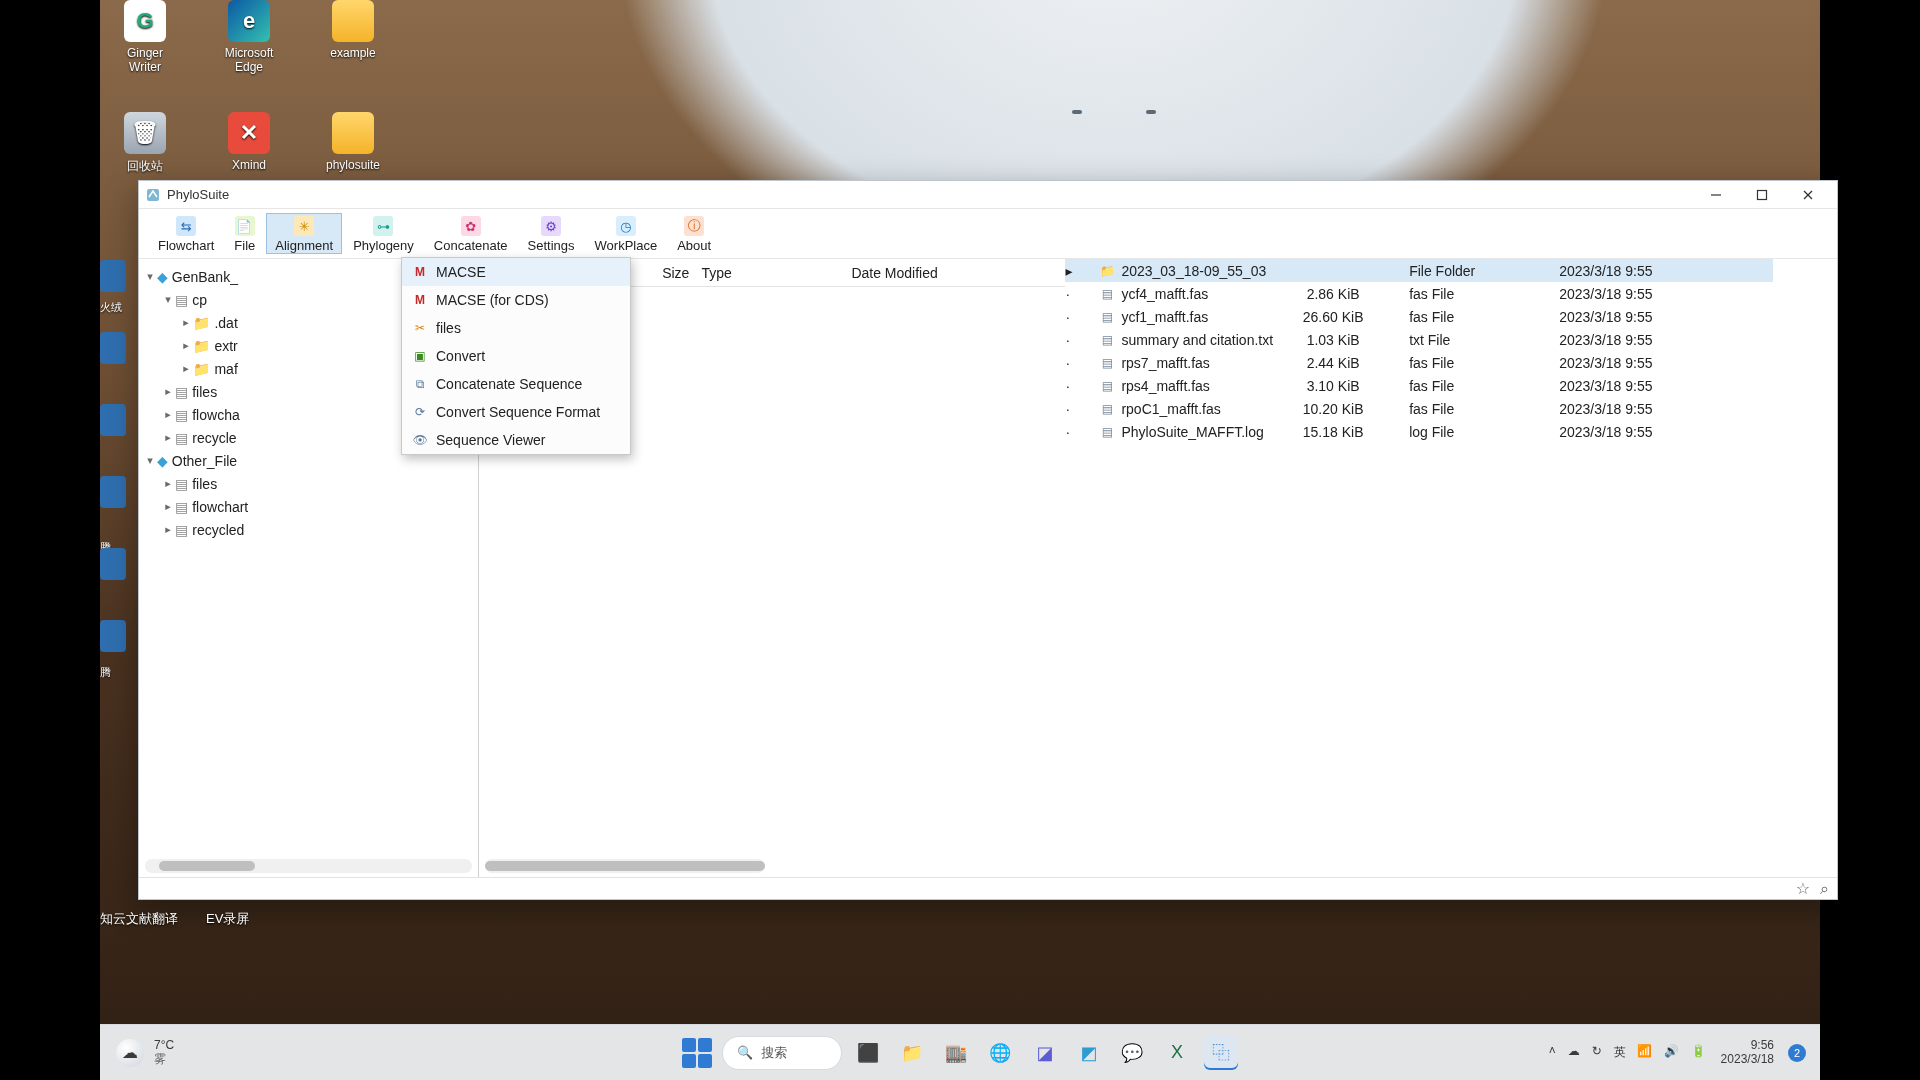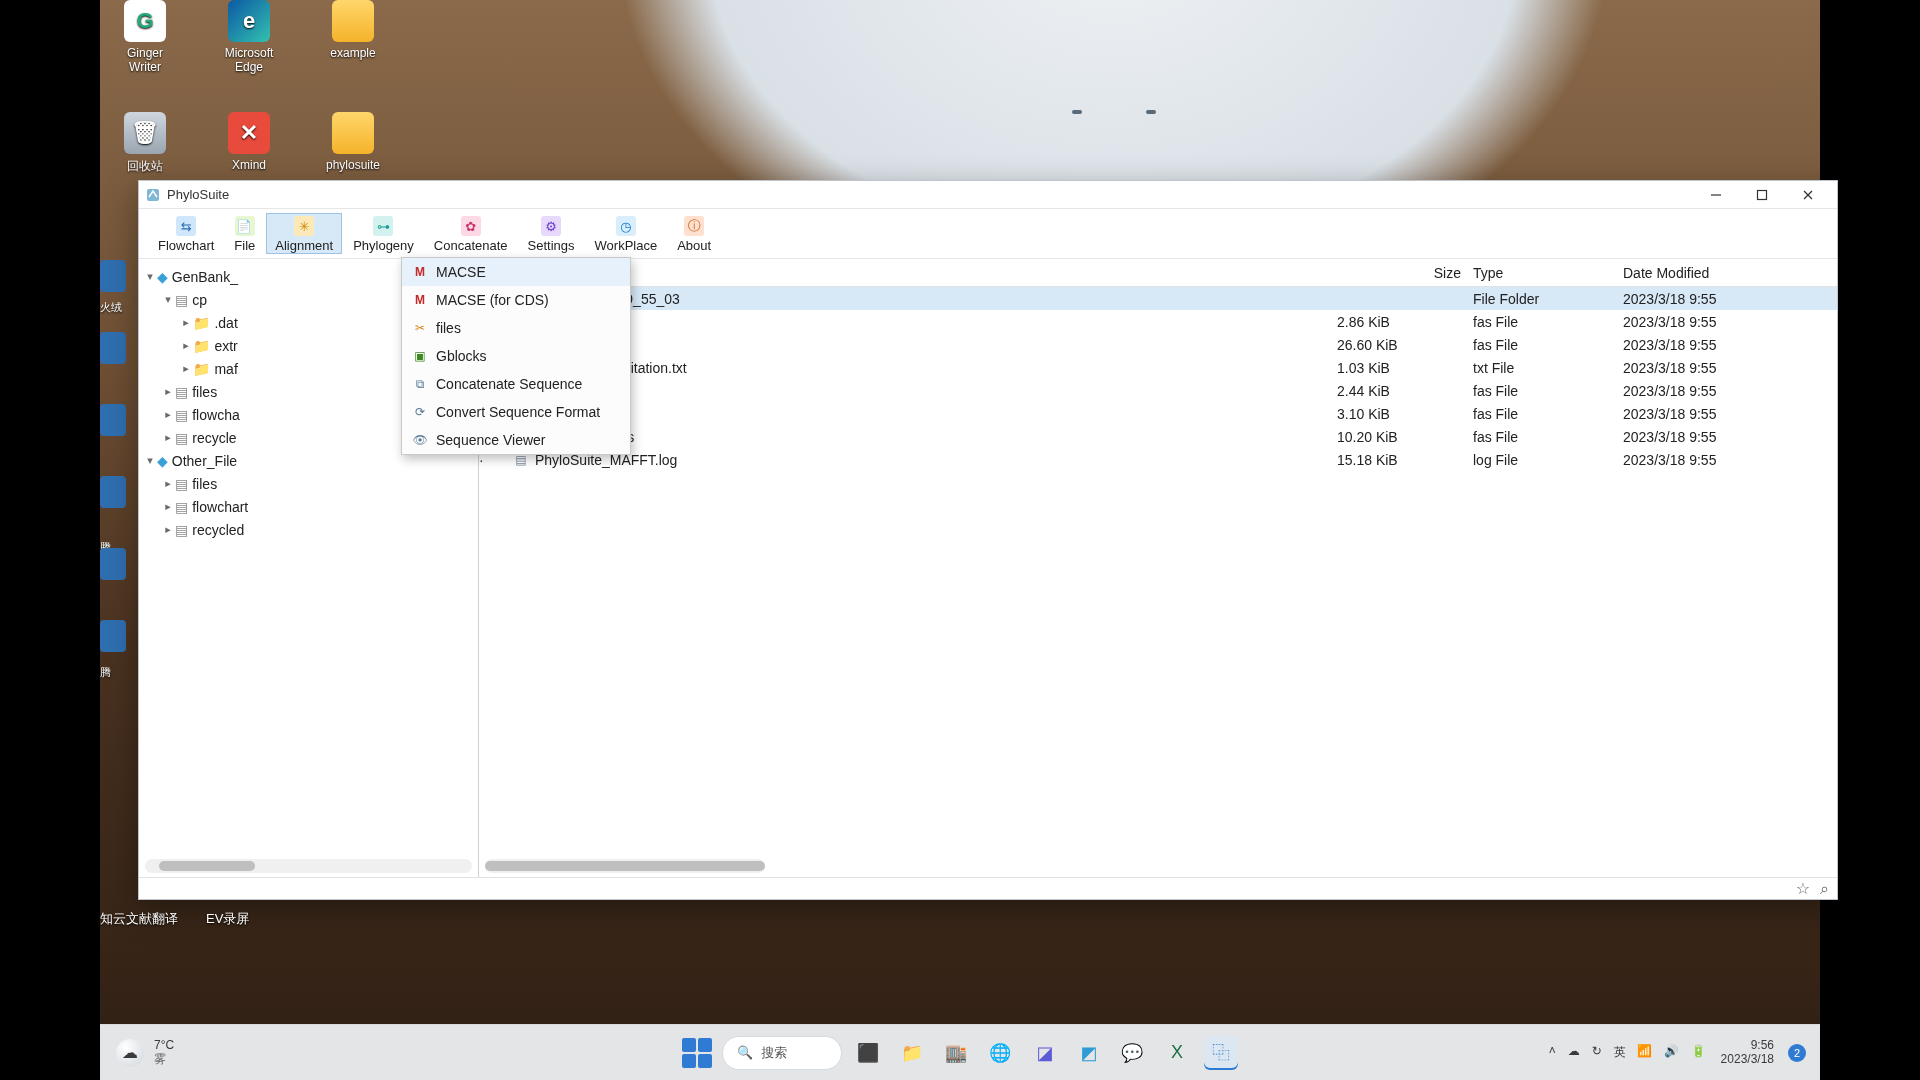--- a/index.html
+++ b/index.html
@@ -80,32 +80,32 @@
 .tree { padding:6px 4px 0 4px; font-size:14px; color:#222; }
 .tn { display:flex; align-items:center; height:23px; white-space:nowrap; cursor:pointer; }
 .tn .tw { width:14px; text-align:center; color:#6a6a6a; font-size:11px; }
 .tn .doc { color:#8a8a8a; margin-right:4px; }
 .tn .fld { color:#f0b63a; margin-right:4px; }
 .tn .db  { color:#39a0d8; margin-right:4px; }
 .ind1{padding-left:0} .ind2{padding-left:18px} .ind3{padding-left:36px}
 .tree-scroll { position:absolute; left:6px; right:6px; bottom:4px; height:14px; background:#f0f0f0; border-radius:7px; }
 .tree-scroll .thumb { position:absolute; left:14px; width:96px; top:2px; bottom:2px; background:#bfbfbf; border-radius:5px; }
 
-.list-pane { flex:1; display:flex; flex-direction:column; position:relative; background:#fff; }
+.list-pane { flex:1; display:flex; flex-direction:row; position:relative; background:#fff; }
 .cols { display:grid; grid-template-columns: 28px 1fr 130px 150px 220px; align-items:center; height:28px; border-bottom:1px solid #e2e2e2; font-size:14px; color:#222; }
 .cols .ch { padding:0 6px; display:flex; align-items:center; gap:4px; cursor:pointer; }
 .cols .tw { text-align:center; color:#6a6a6a; font-size:11px; }
 .rows { }
 .row { display:grid; grid-template-columns: 28px 1fr 130px 150px 220px; align-items:center; height:23px; font-size:14px; color:#222; }
 .row.sel { background:#d7e8f7; }
 .row .rn { display:flex; align-items:center; gap:6px; padding-left:6px; }
 .row .ric { width:16px; height:16px; display:inline-flex; align-items:center; justify-content:center; font-size:12px; }
 .ric-folder { color:#f0b63a; }
 .ric-file   { color:#7a8a9a; }
-.row .sz { text-align:left; padding-right:10px; }
+.row .sz { text-align:center; padding-right:10px; }
 .row .ty, .row .dm { padding-left:6px; }
 .list-scroll { position:absolute; left:6px; width:280px; bottom:4px; height:14px; background:#f0f0f0; border-radius:7px; }
 .list-scroll .thumb { position:absolute; left:0; width:280px; top:2px; bottom:2px; background:#bfbfbf; border-radius:5px; }
 
 .statusbar { height:22px; border-top:1px solid #e2e2e2; display:flex; align-items:center; justify-content:flex-end; padding:0 8px; gap:10px; color:#666; }
 
 
 .note-strip { position:absolute; left:100px; top:910px; color:#fff; font-size:13px; display:flex; gap:28px; text-shadow:0 1px 2px #000; }
 
 
@@ -249,21 +249,21 @@
         <div class="dd-item">
           <span class="di di-macse">M</span>
           <span>MACSE (for CDS)</span>
         </div>
         <div class="dd-item">
           <span class="di di-trimal">✂</span>
           <span>files</span>
         </div>
         <div class="dd-item">
           <span class="di di-gblocks">▣</span>
-          <span>Gblocks</span>
+          <span>Convert</span>
         </div>
         <div class="dd-item">
           <span class="di di-concat">⧉</span>
           <span>Concatenate Sequence</span>
         </div>
         <div class="dd-item">
           <span class="di di-conv">⟳</span>
           <span>Convert Sequence Format</span>
         </div>
         <div class="dd-item">

